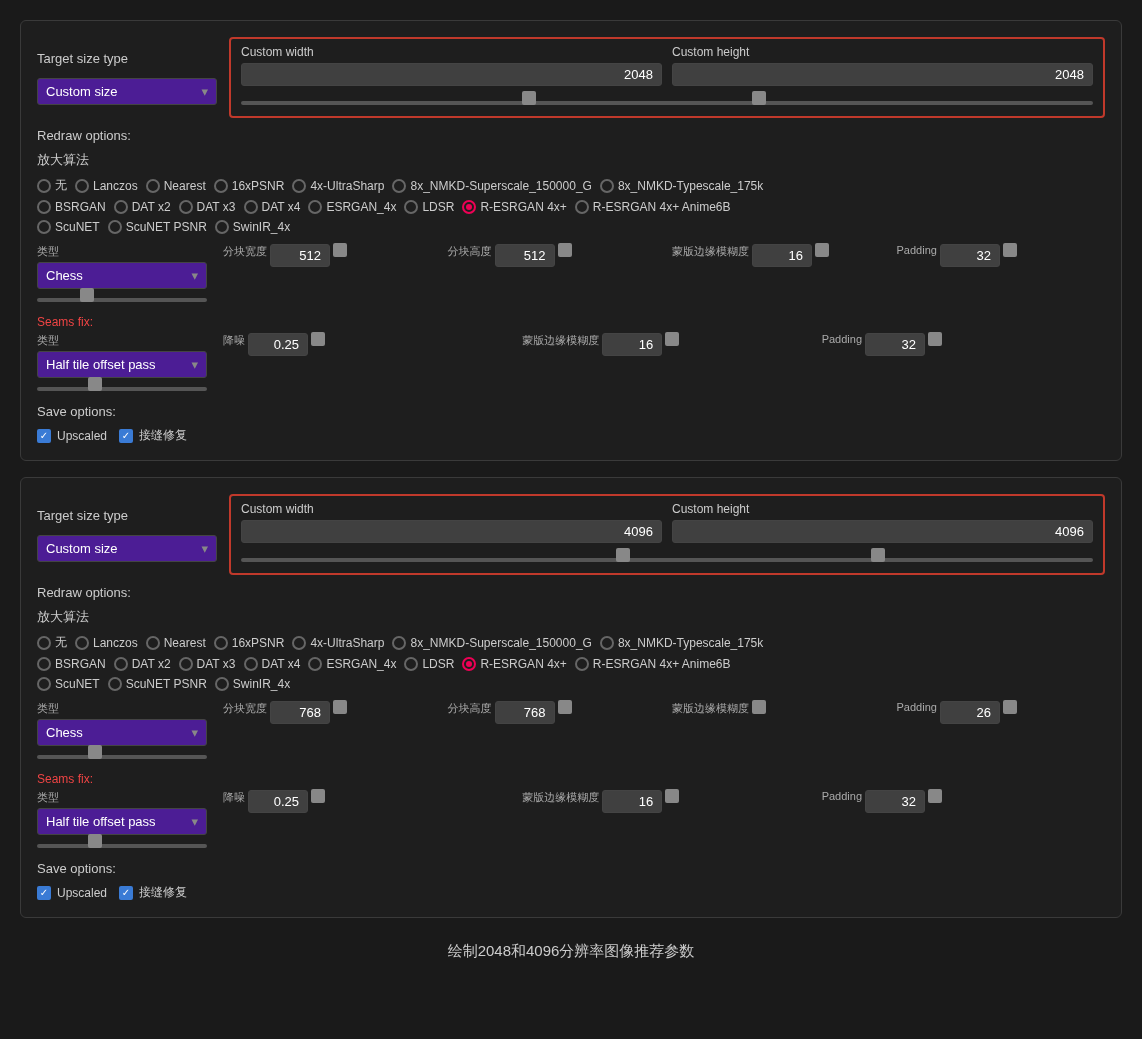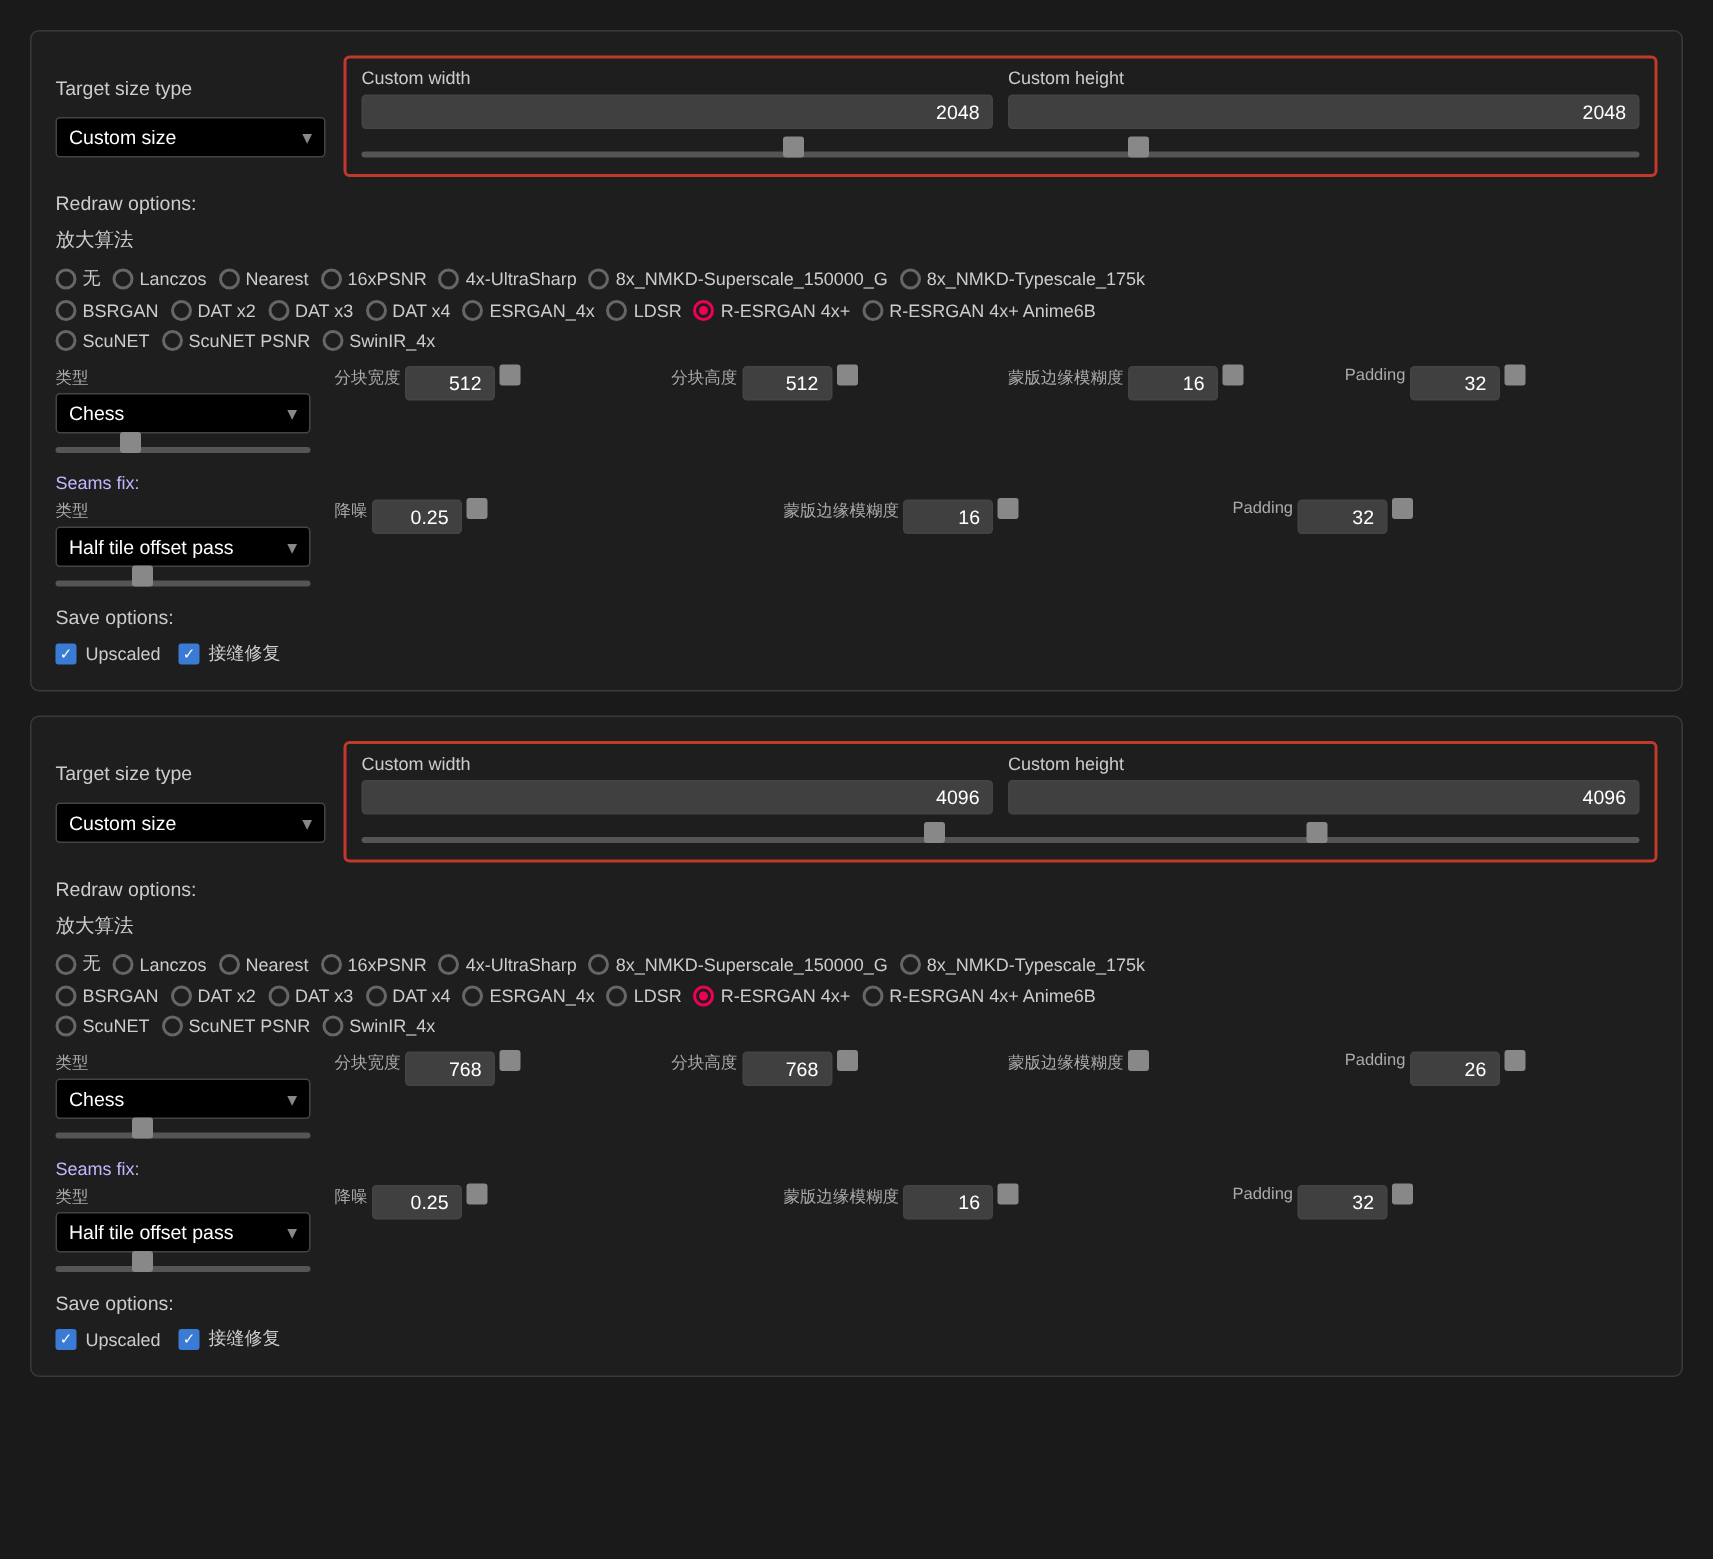--- a/index.html
+++ b/index.html
@@ -71,21 +71,21 @@
     .slider-thumb {
       width: 14px;
       height: 14px;
       background: #888;
       border-radius: 2px;
       position: absolute;
       top: -5px;
       cursor: pointer;
     }
     .select-box {
-      background: #000000;
+      background: #4c1d95;
       border: 1px solid #444;
       border-radius: 3px;
       padding: 5px 8px;
       font-size: 13px;
       color: #fff;
       cursor: pointer;
       display: flex;
       align-items: center;
       justify-content: space-between;
       min-width: 160px;
@@ -135,21 +135,21 @@
       flex-direction: row;
       gap: 3px;
       flex: 1;
     }
     .field-group-label {
       font-size: 11px;
       color: #aaa;
     }
     .seams-fix-label {
       font-size: 12px;
-      color: #c4b5fd;
+      color: #ef4444;
       margin-bottom: 4px;
     }
     .save-row {
       display: flex;
       align-items: center;
       gap: 12px;
       margin-top: 6px;
     }
     .checkbox-item {
       display: flex;
@@ -618,14 +618,15 @@
         <div class="checkbox checked"></div>
         <span>Upscaled</span>
       </div>
       <div class="checkbox-item">
         <div class="checkbox checked"></div>
         <span>接缝修复</span>
       </div>
     </div>
   </div>
 
+  <div class="caption">绘制2048和4096分辨率图像推荐参数</div>
 
 </div>
 
 </body></html>

